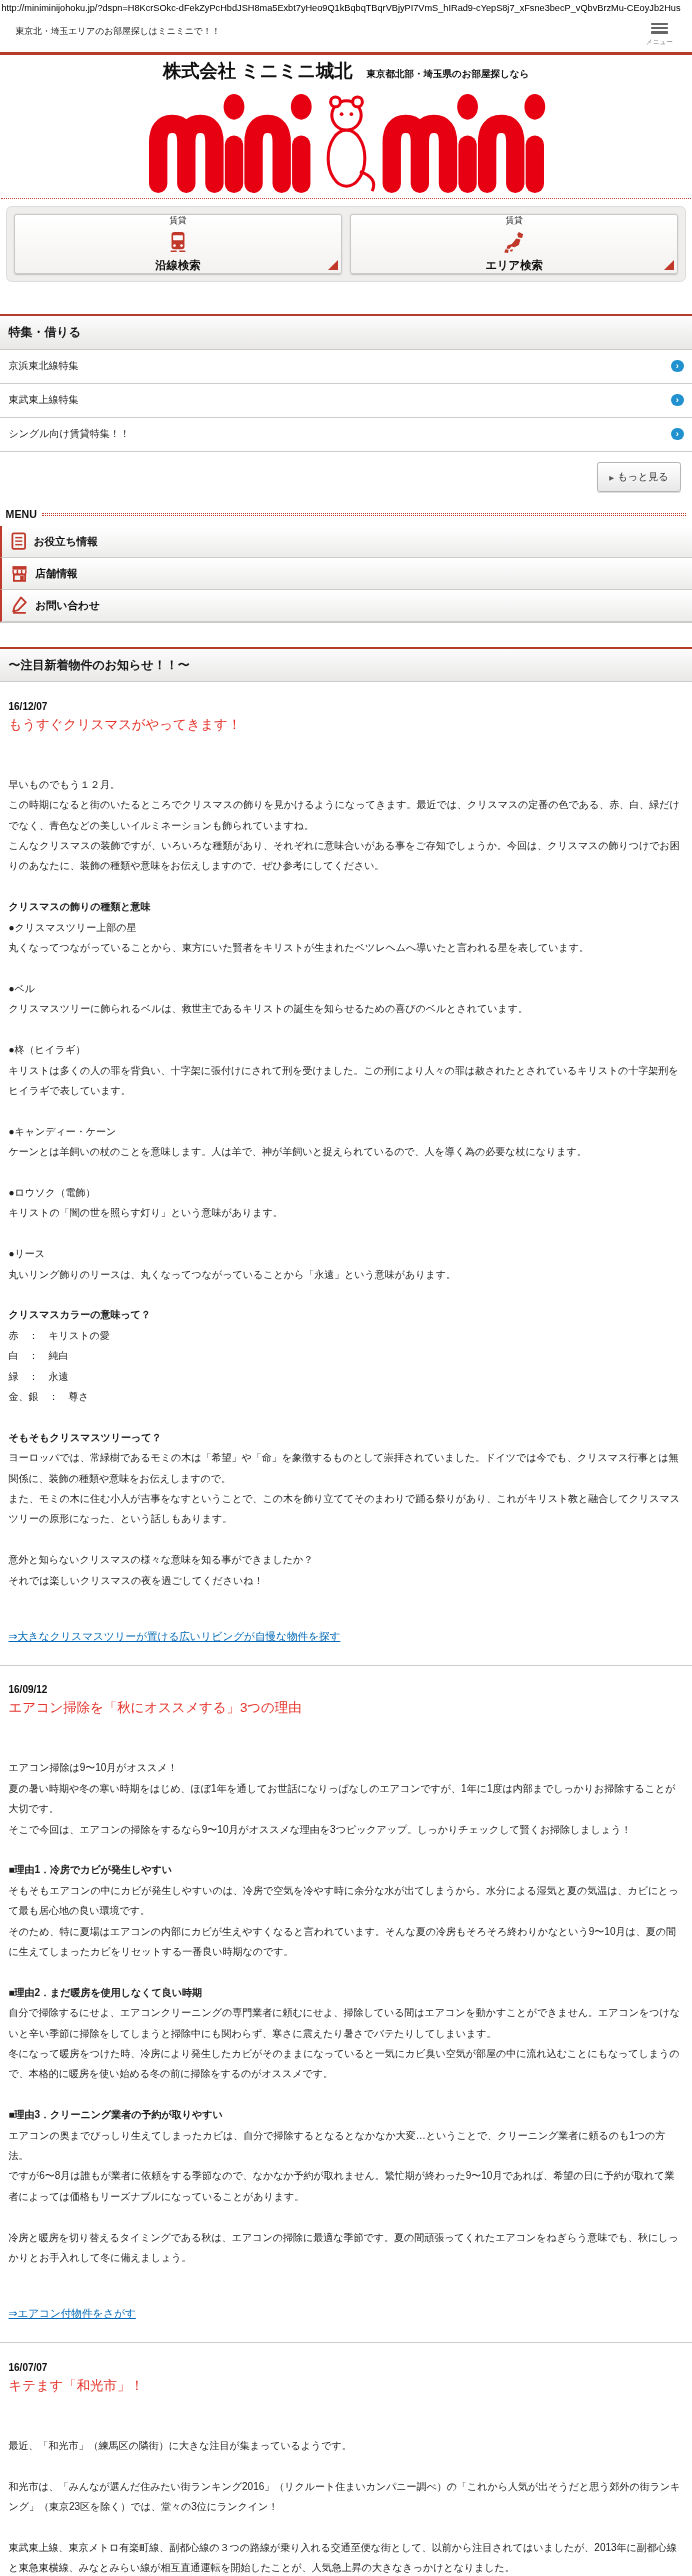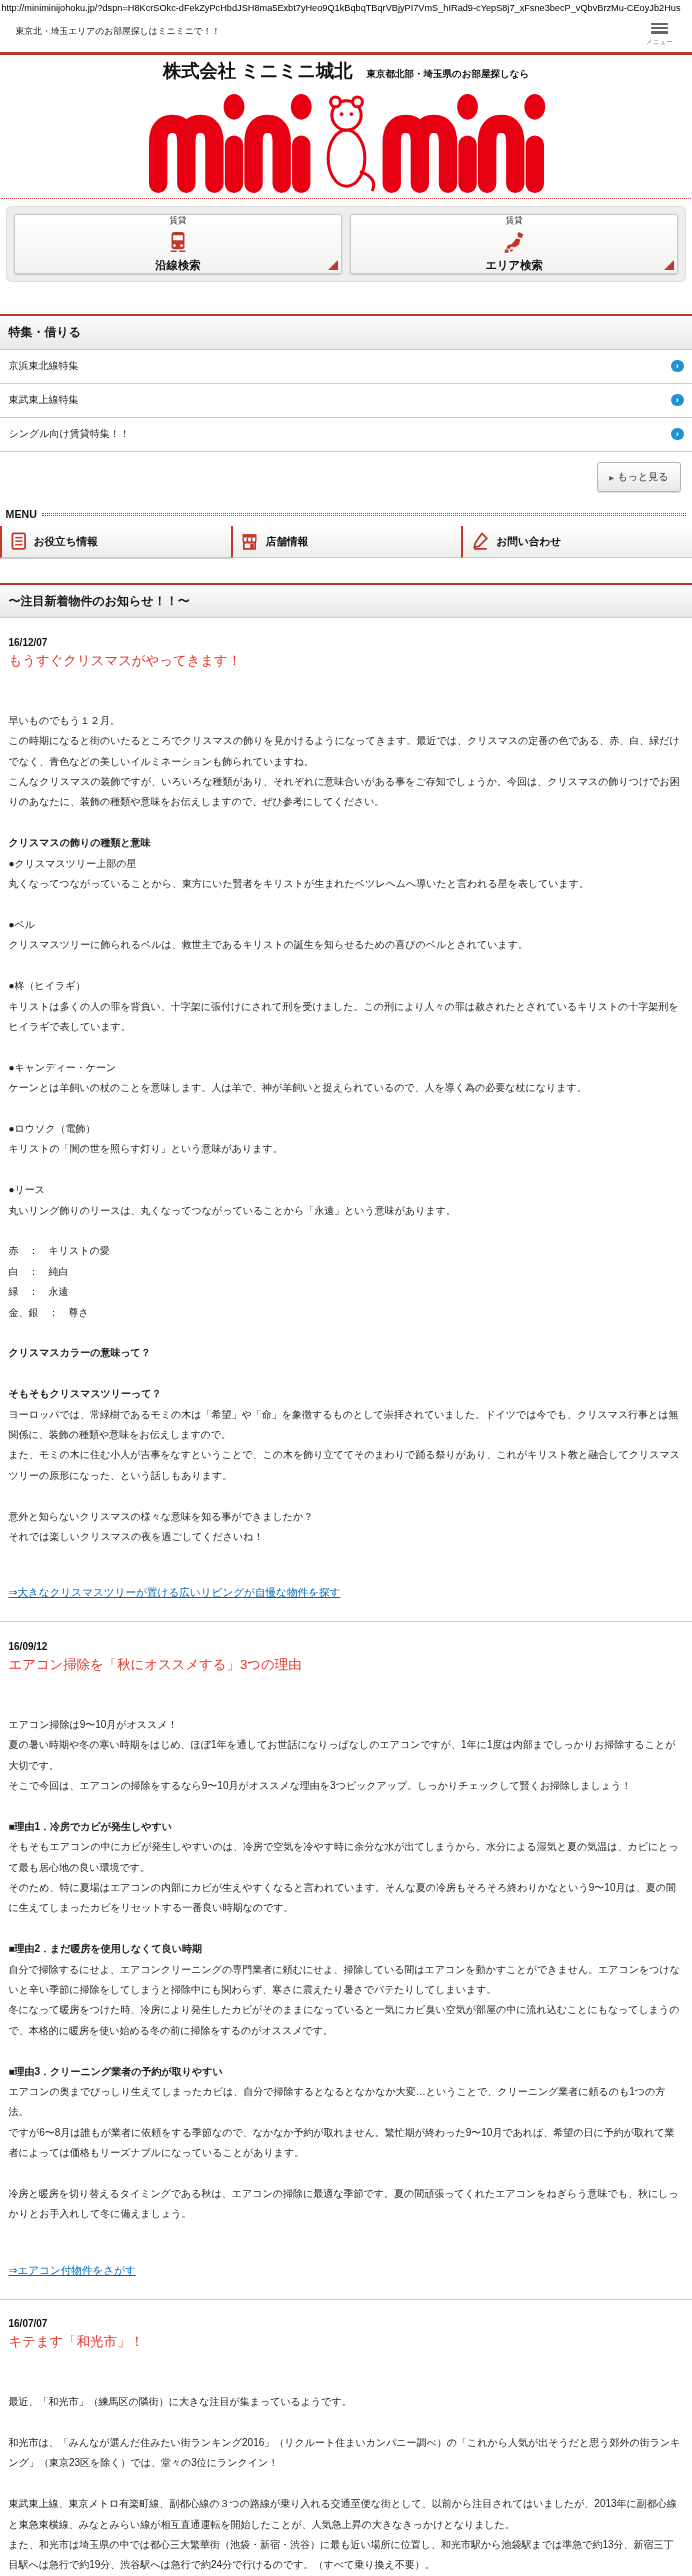--- a/index.html
+++ b/index.html
@@ -36,21 +36,21 @@
   .feat-row span:first-child{flex:1;}
   .chev-circle{width:12.7px;height:12.7px;border-radius:50%;background:var(--chev);color:#fff;font-size:9.2px;font-weight:bold;line-height:12px;text-align:center;flex:none;}
   
   .more-row{text-align:right;padding:10px 11.3px 15.5px;}
   .more-btn{display:inline-block;padding:7px 11.3px;font-size:10px;color:#333;background:linear-gradient(#ffffff,#e8e8e8);border:0.7px solid #b5b5b5;border-radius:2.8px;box-shadow:0 0.7px 0.7px rgba(0,0,0,.15);cursor:pointer;}
   .more-btn .tri{font-size:6.3px;color:#555;margin-right:3.5px;}
   
   .menu-head{display:flex;align-items:center;gap:5.6px;margin:1.4px 5.6px 0;}
   .menu-title{font-size:10.6px;font-weight:bold;color:#111;}
   .menu-dots{flex:1;height:3.5px;border-top:0.7px dotted #c0392b;border-bottom:0.7px dotted #c0392b;}
-  .menu-grid{display:grid;grid-template-columns:1fr 1fr 1fr;margin-top:5.6px;}
+  .menu-grid{display:grid;grid-template-columns:1fr;margin-top:5.6px;}
   .menu-cell{display:flex;align-items:center;gap:7.7px;height:32px;padding:0 8.5px;background:linear-gradient(#ffffff,#ececeb);border-bottom:0.7px solid #ccc;border-left:2.8px solid #c0392b;font-size:10.6px;font-weight:bold;color:#111;cursor:pointer;}
   .menu-cell-empty{background:#e8e7e5;border-bottom:0.7px solid #ccc;}
   
   .sec-gap{margin-top:24px;}
   .news-body{background:#fff;padding:11.3px 8.5px 4.2px;}
   .post-date{font-size:10px;font-weight:bold;color:#111;margin:7px 0 4.2px;}
   .post-title{font-size:13.4px;color:var(--title-red);margin:0 0 41px;font-weight:normal;}
   .blk{font-size:10px;line-height:20.4px;color:#222;}
   .blk-p{white-space:pre-line;margin:0 0 20.4px;}
   .blk-b{font-weight:bold;margin:20.4px 0 0;}
@@ -214,25 +214,25 @@
         <div class="blk blk-p">●ベル
 クリスマスツリーに飾られるベルは、救世主であるキリストの誕生を知らせるための喜びのベルとされています。</div>
         <div class="blk blk-p">●柊（ヒイラギ）
 キリストは多くの人の罪を背負い、十字架に張付けにされて刑を受けました。この刑により人々の罪は赦されたとされているキリストの十字架刑をヒイラギで表しています。</div>
         <div class="blk blk-p">●キャンディー・ケーン
 ケーンとは羊飼いの杖のことを意味します。人は羊で、神が羊飼いと捉えられているので、人を導く為の必要な杖になります。</div>
         <div class="blk blk-p">●ロウソク（電飾）
 キリストの「闇の世を照らす灯り」という意味があります。</div>
         <div class="blk blk-p">●リース
 丸いリング飾りのリースは、丸くなってつながっていることから「永遠」という意味があります。</div>
+        <div class="blk blk-b">クリスマスカラーの意味って？</div>
         <div class="blk blk-p">赤　：　キリストの愛
 白　：　純白
 緑　：　永遠
 金、銀　：　尊さ</div>
-        <div class="blk blk-b">クリスマスカラーの意味って？</div>
         <div class="blk blk-b">そもそもクリスマスツリーって？</div>
         <div class="blk blk-p">ヨーロッパでは、常緑樹であるモミの木は「希望」や「命」を象徴するものとして崇拝されていました。ドイツでは今でも、クリスマス行事とは無関係に、装飾の種類や意味をお伝えしますので。
 また、モミの木に住む小人が吉事をなすということで、この木を飾り立ててそのまわりで踊る祭りがあり、これがキリスト教と融合してクリスマスツリーの原形になった、という話しもあります。</div>
         <div class="blk blk-p">意外と知らないクリスマスの様々な意味を知る事ができましたか？
 それでは楽しいクリスマスの夜を過ごしてくださいね！</div>
     </div>
     <a class="post-link">⇒大きなクリスマスツリーが置ける広いリビングが自慢な物件を探す</a>
   </article>
   <hr class="post-divider">
 

